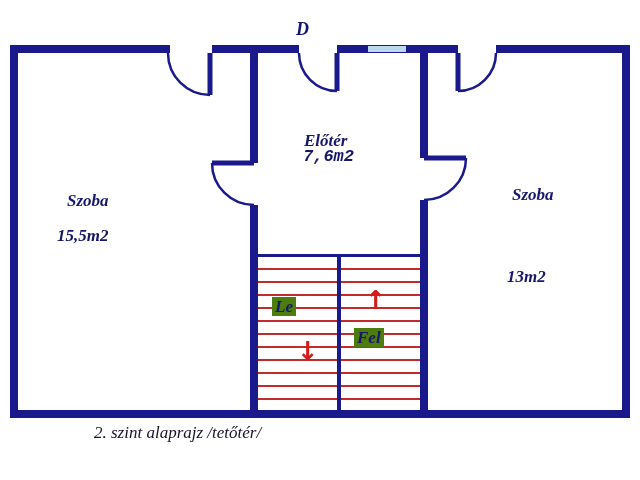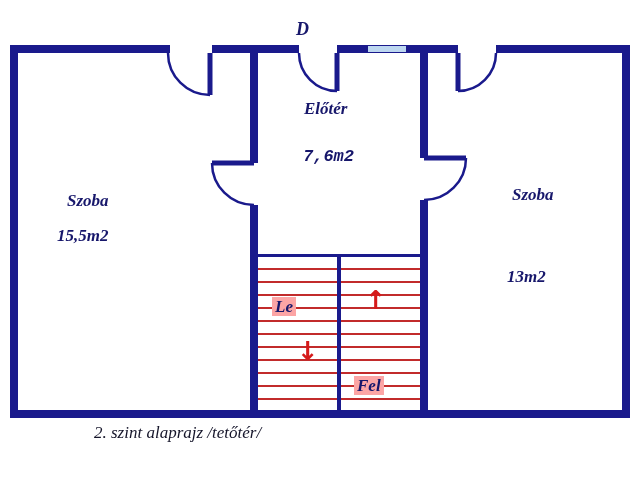--- a/index.html
+++ b/index.html
@@ -16,21 +16,21 @@
   .label {
     position: absolute;
     color: #17176b;
     font-weight: bold;
     font-style: italic;
     font-size: 17px;
     white-space: nowrap;
     line-height: 1;
   }
   .label.big { font-size: 18px; }
-  .label.masked { background: #fca5a5; padding: 1px 3px; }
+  .label.masked { background: #4d7c0f; padding: 1px 3px; }
   .caption {
     position: absolute;
     color: #15152a;
     font-weight: normal;
     font-style: italic;
     font-size: 17px;
     white-space: nowrap;
     line-height: 1;
   }
   .stairs-flight {
@@ -103,27 +103,27 @@
       <path d="M424,158 L466,158" stroke-width="5"></path>
       <path d="M466,158 A42,42 0 0 1 424,200" stroke-width="2.5"></path>
     </g>
   </svg>
 
   <div class="label big" style="left:296px; top:20px;">D</div>
 
   <div class="label" style="left:67px;  top:192px;">Szoba</div>
   <div class="label" style="left:57px;  top:227px;font-style:italic;">15,5m2</div>
 
-  <div class="label" style="left:304px; top:100px;font-style:italic;">Előtér</div>
+  <div class="label" style="left:304px; top:132px;font-style:italic;">Előtér</div>
   <div class="label" style="left:303px; top:148px;font-family:Liberation Mono, monospace;">7,6m2</div>
 
   <div class="label" style="left:512px; top:186px;">Szoba</div>
   <div class="label" style="left:507px; top:221px;margin-top:47px;">13m2</div>
 
   <div class="label masked" style="left:272px; top:297px;">Le</div>
   <div class="arrow" style="left:297px; top:338px;">↓</div>
 
-  <div class="label masked" style="left:354px; top:328px;margin-top:48px;">Fel</div>
+  <div class="label masked" style="left:354px; top:328px;">Fel</div>
   <div class="arrow" style="left:365px; top:287px;">↑</div>
 
   <div class="caption" style="left:94px; top:424px;">2. szint alaprajz /tetőtér/</div>
 
 </div>
 
 </body></html>

